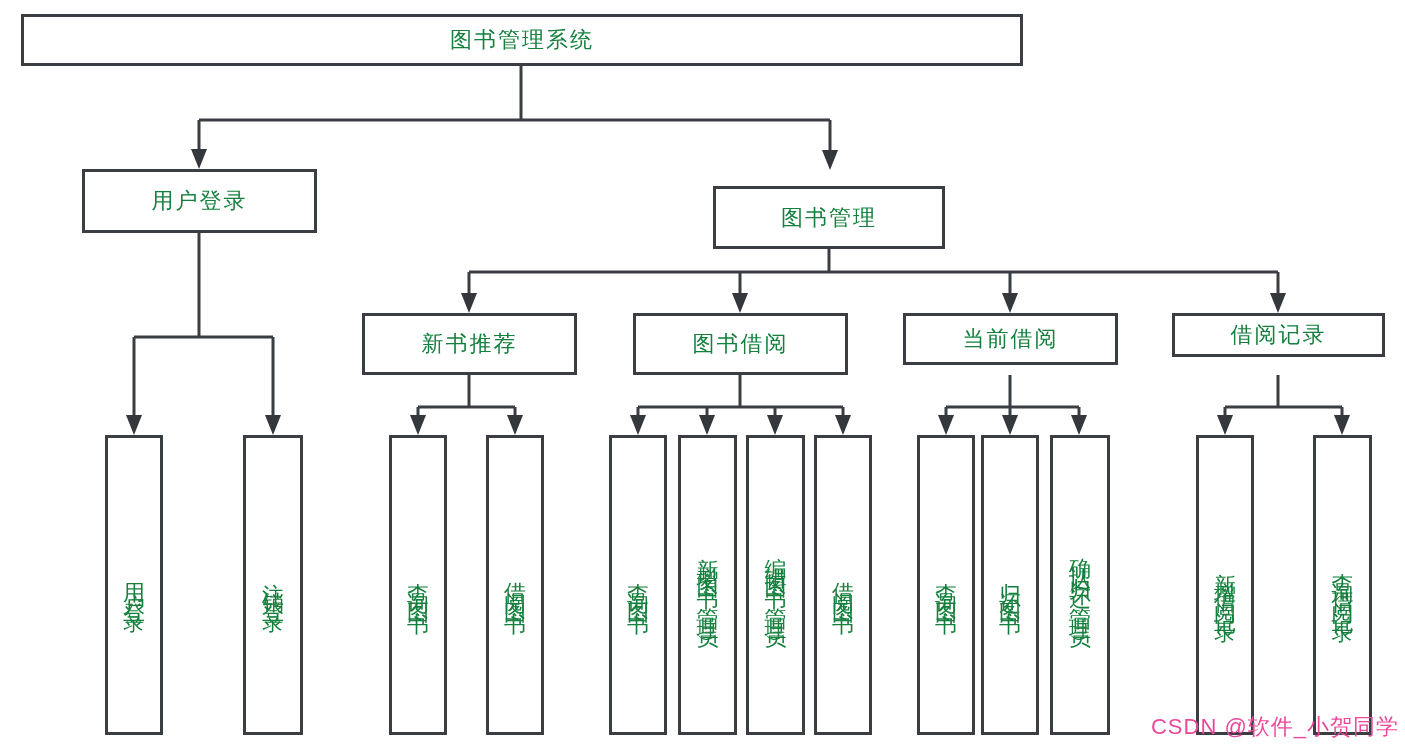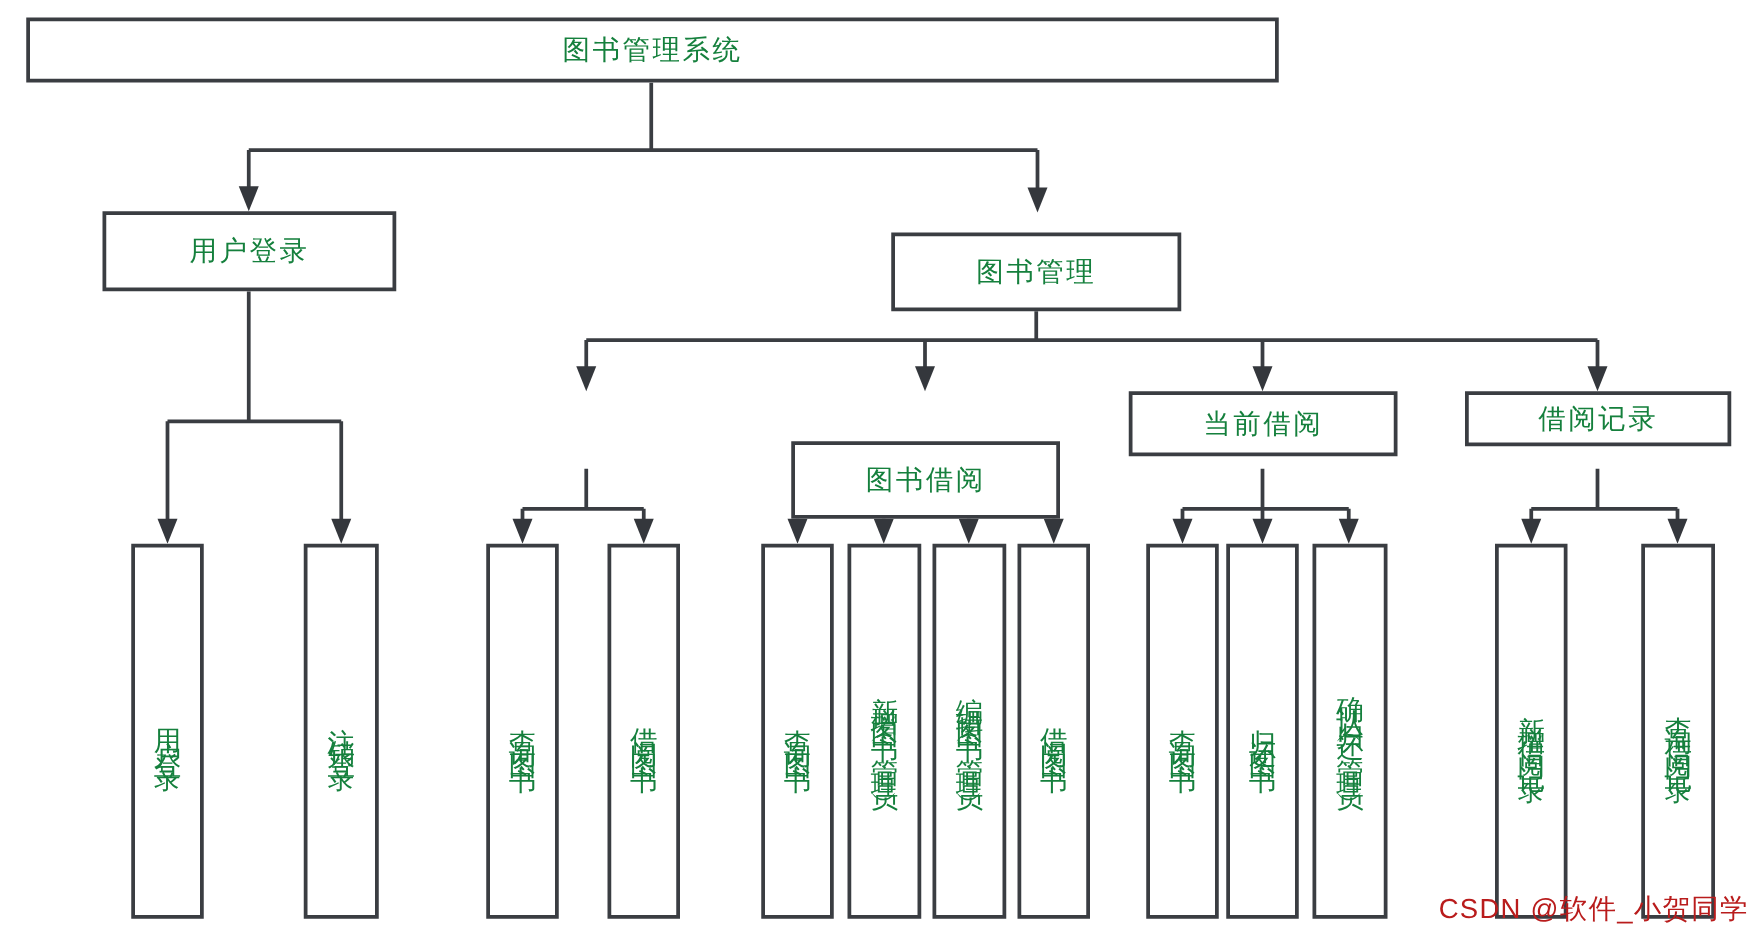--- a/index.html
+++ b/index.html
@@ -45,21 +45,21 @@
     text-orientation: mixed;
     font-size: 22px;
     letter-spacing: 10px;
     line-height: 1;
   }
   .watermark {
     position: absolute;
     right: 6px;
     bottom: 5px;
     font-size: 22px;
-    color: #b91c1c;
+    color: #ec4899;
     letter-spacing: 1px;
     white-space: nowrap;
   }
 </style>
 </head>
 <body>
 
 <div class="stage">
 
   <svg class="connectors" viewBox="0 0 1405 747" xmlns="http://www.w3.org/2000/svg">
@@ -129,21 +129,22 @@
       <polygon points="1217,415 1233,415 1225,435"></polygon>
       <polygon points="1334,415 1350,415 1342,435"></polygon>
     </g>
   </svg>
 
   <div class="box hbox" style="left:21px; top:14px; width:1002px; height:52px;">图书管理系统</div>
 
   <div class="box hbox" style="left:82px; top:169px; width:235px; height:64px;">用户登录</div>
   <div class="box hbox" style="left:713px; top:170px; width:232px; height:63px;margin-top:16px;">图书管理</div>
 
-  <div class="box hbox" style="left:633px; top:313px; width:215px; height:62px;margin-top:40px;">图书借阅</div>
+  <div class="box hbox" style="left:362px; top:313px; width:215px; height:62px;">新书推荐</div>
+  <div class="box hbox" style="left:633px; top:313px; width:215px; height:62px;">图书借阅</div>
   <div class="box hbox" style="left:903px; top:313px; width:215px; height:52px;">当前借阅</div>
   <div class="box hbox" style="left:1172px; top:313px; width:213px; height:44px;">借阅记录</div>
 
   <div class="box vbox" style="left:105px; top:435px; width:58px; height:300px;">用户登录</div>
   <div class="box vbox" style="left:243px; top:435px; width:60px; height:300px;">注销登录</div>
 
   <div class="box vbox" style="left:389px; top:435px; width:58px; height:300px;">查询图书</div>
   <div class="box vbox" style="left:486px; top:435px; width:58px; height:300px;">借阅图书</div>
 
   <div class="box vbox" style="left:609px; top:435px; width:58px; height:300px;">查询图书</div>

